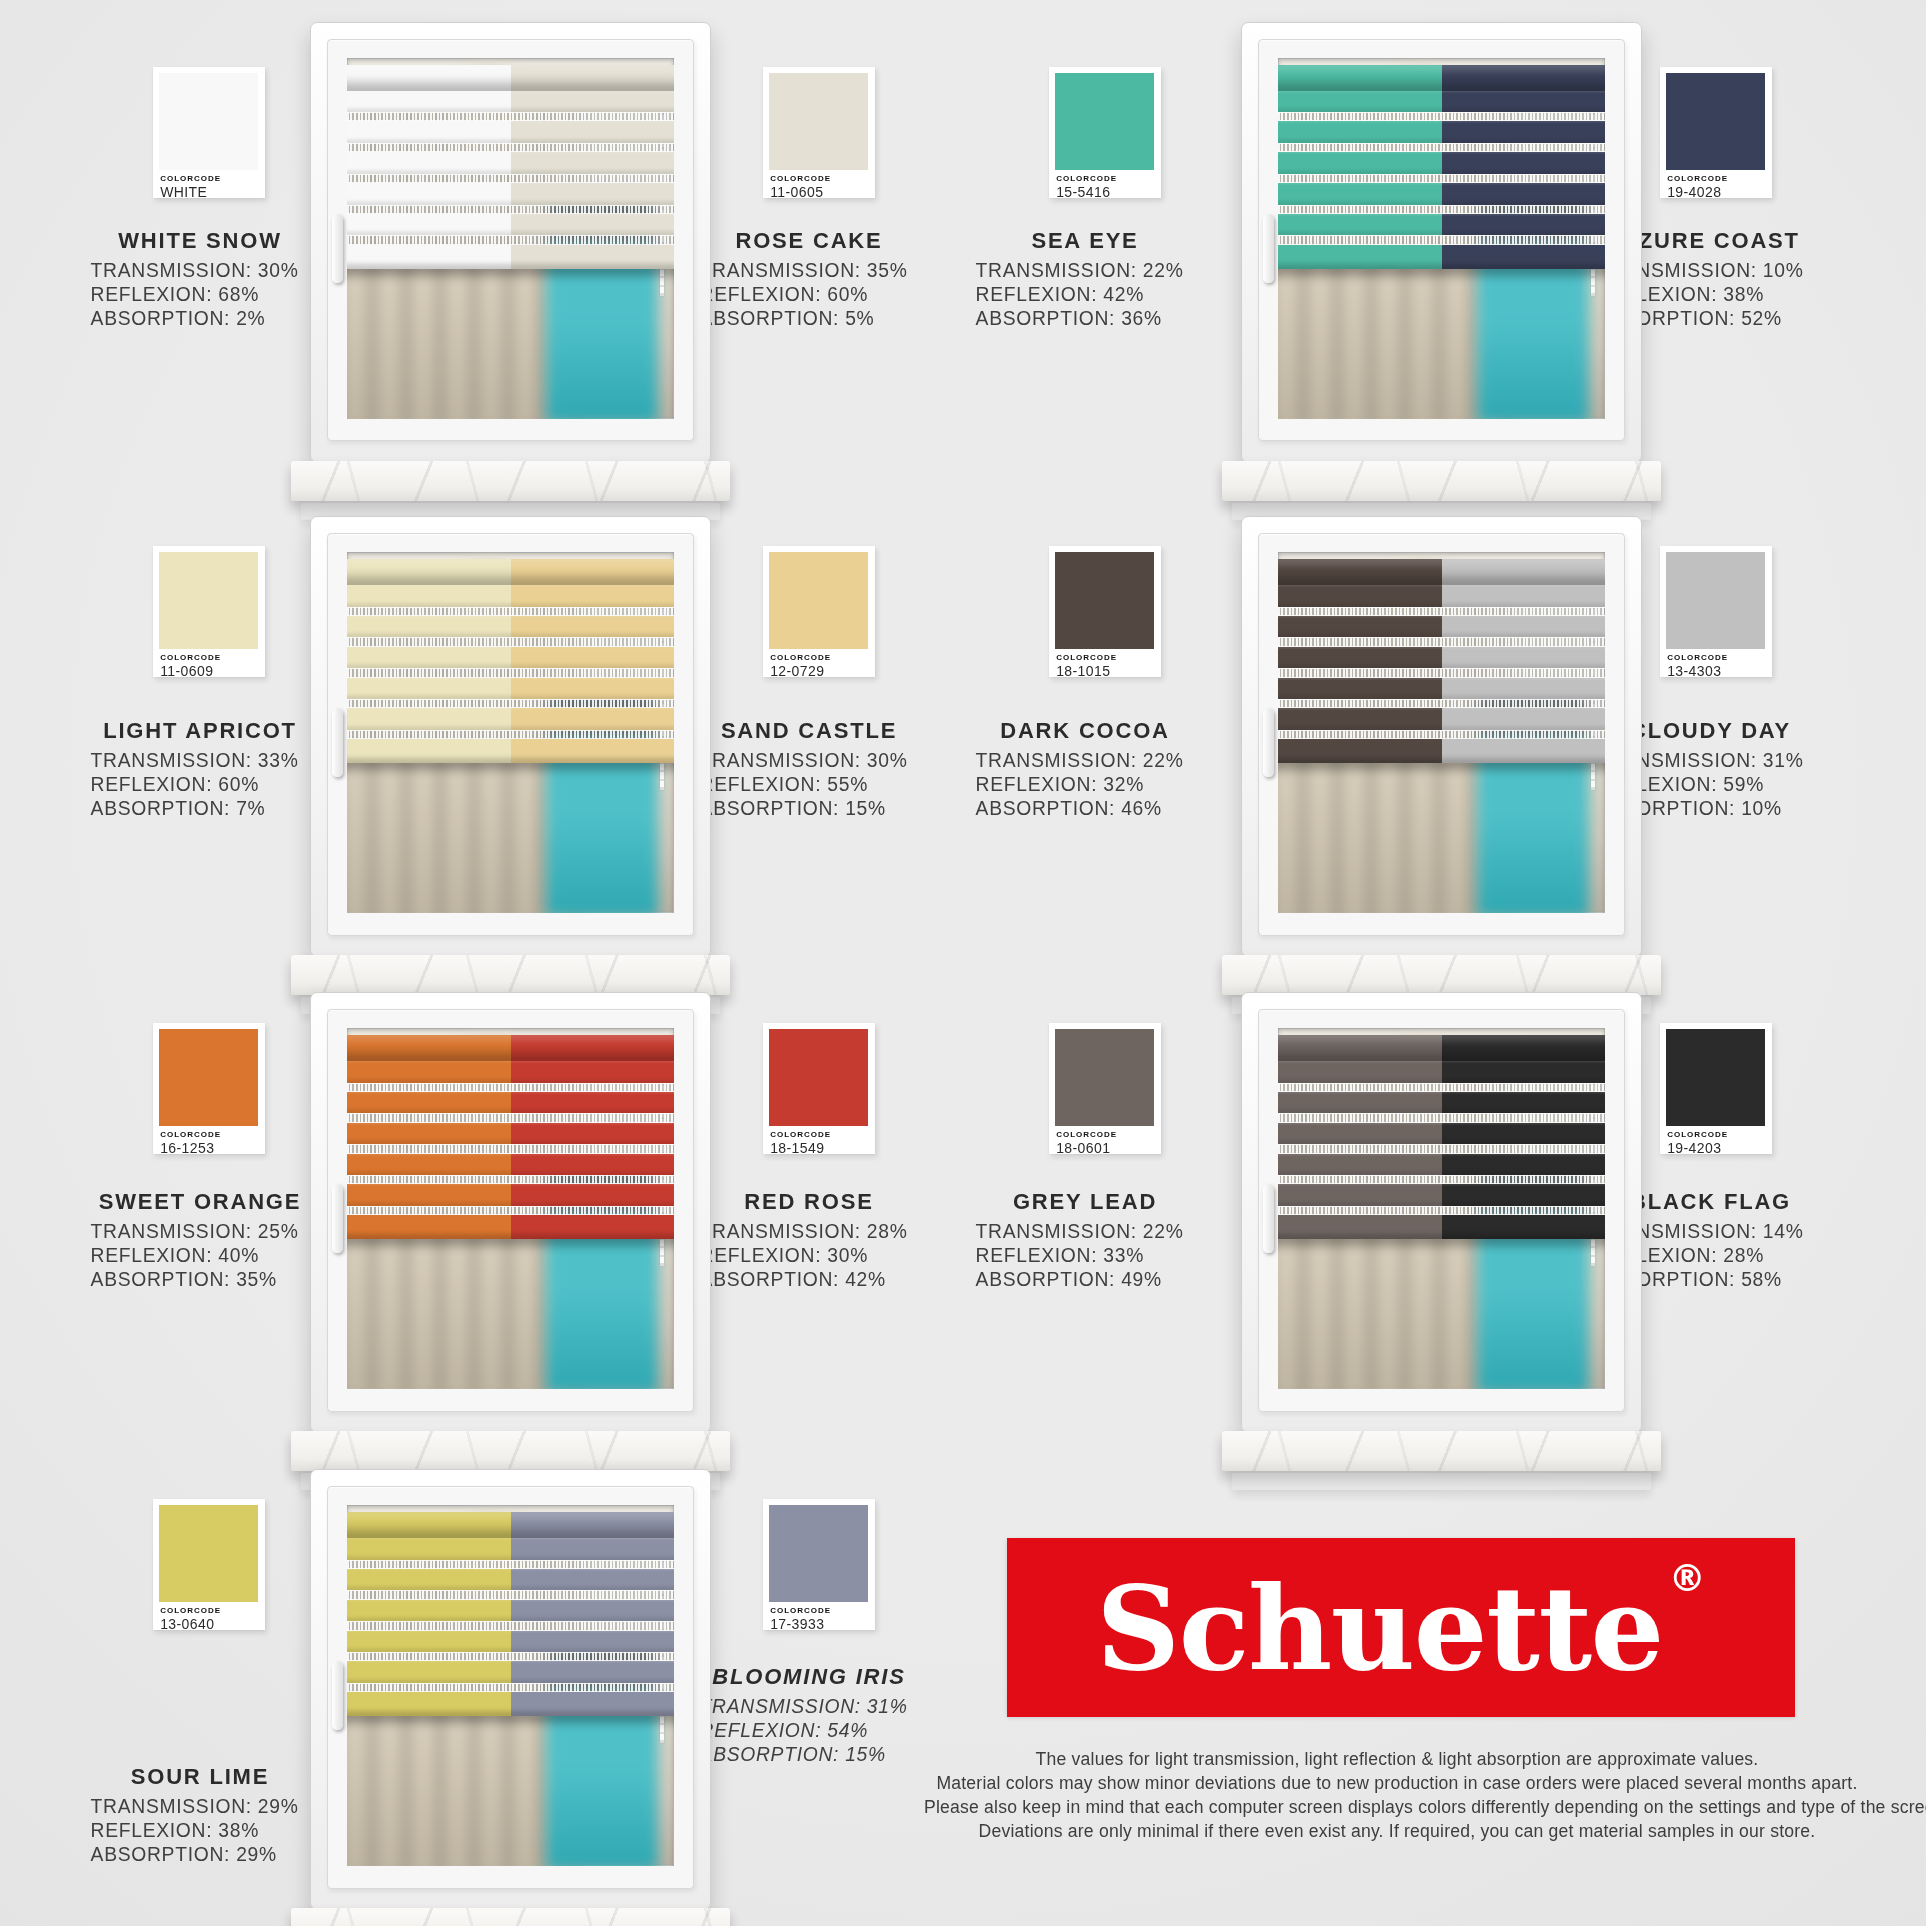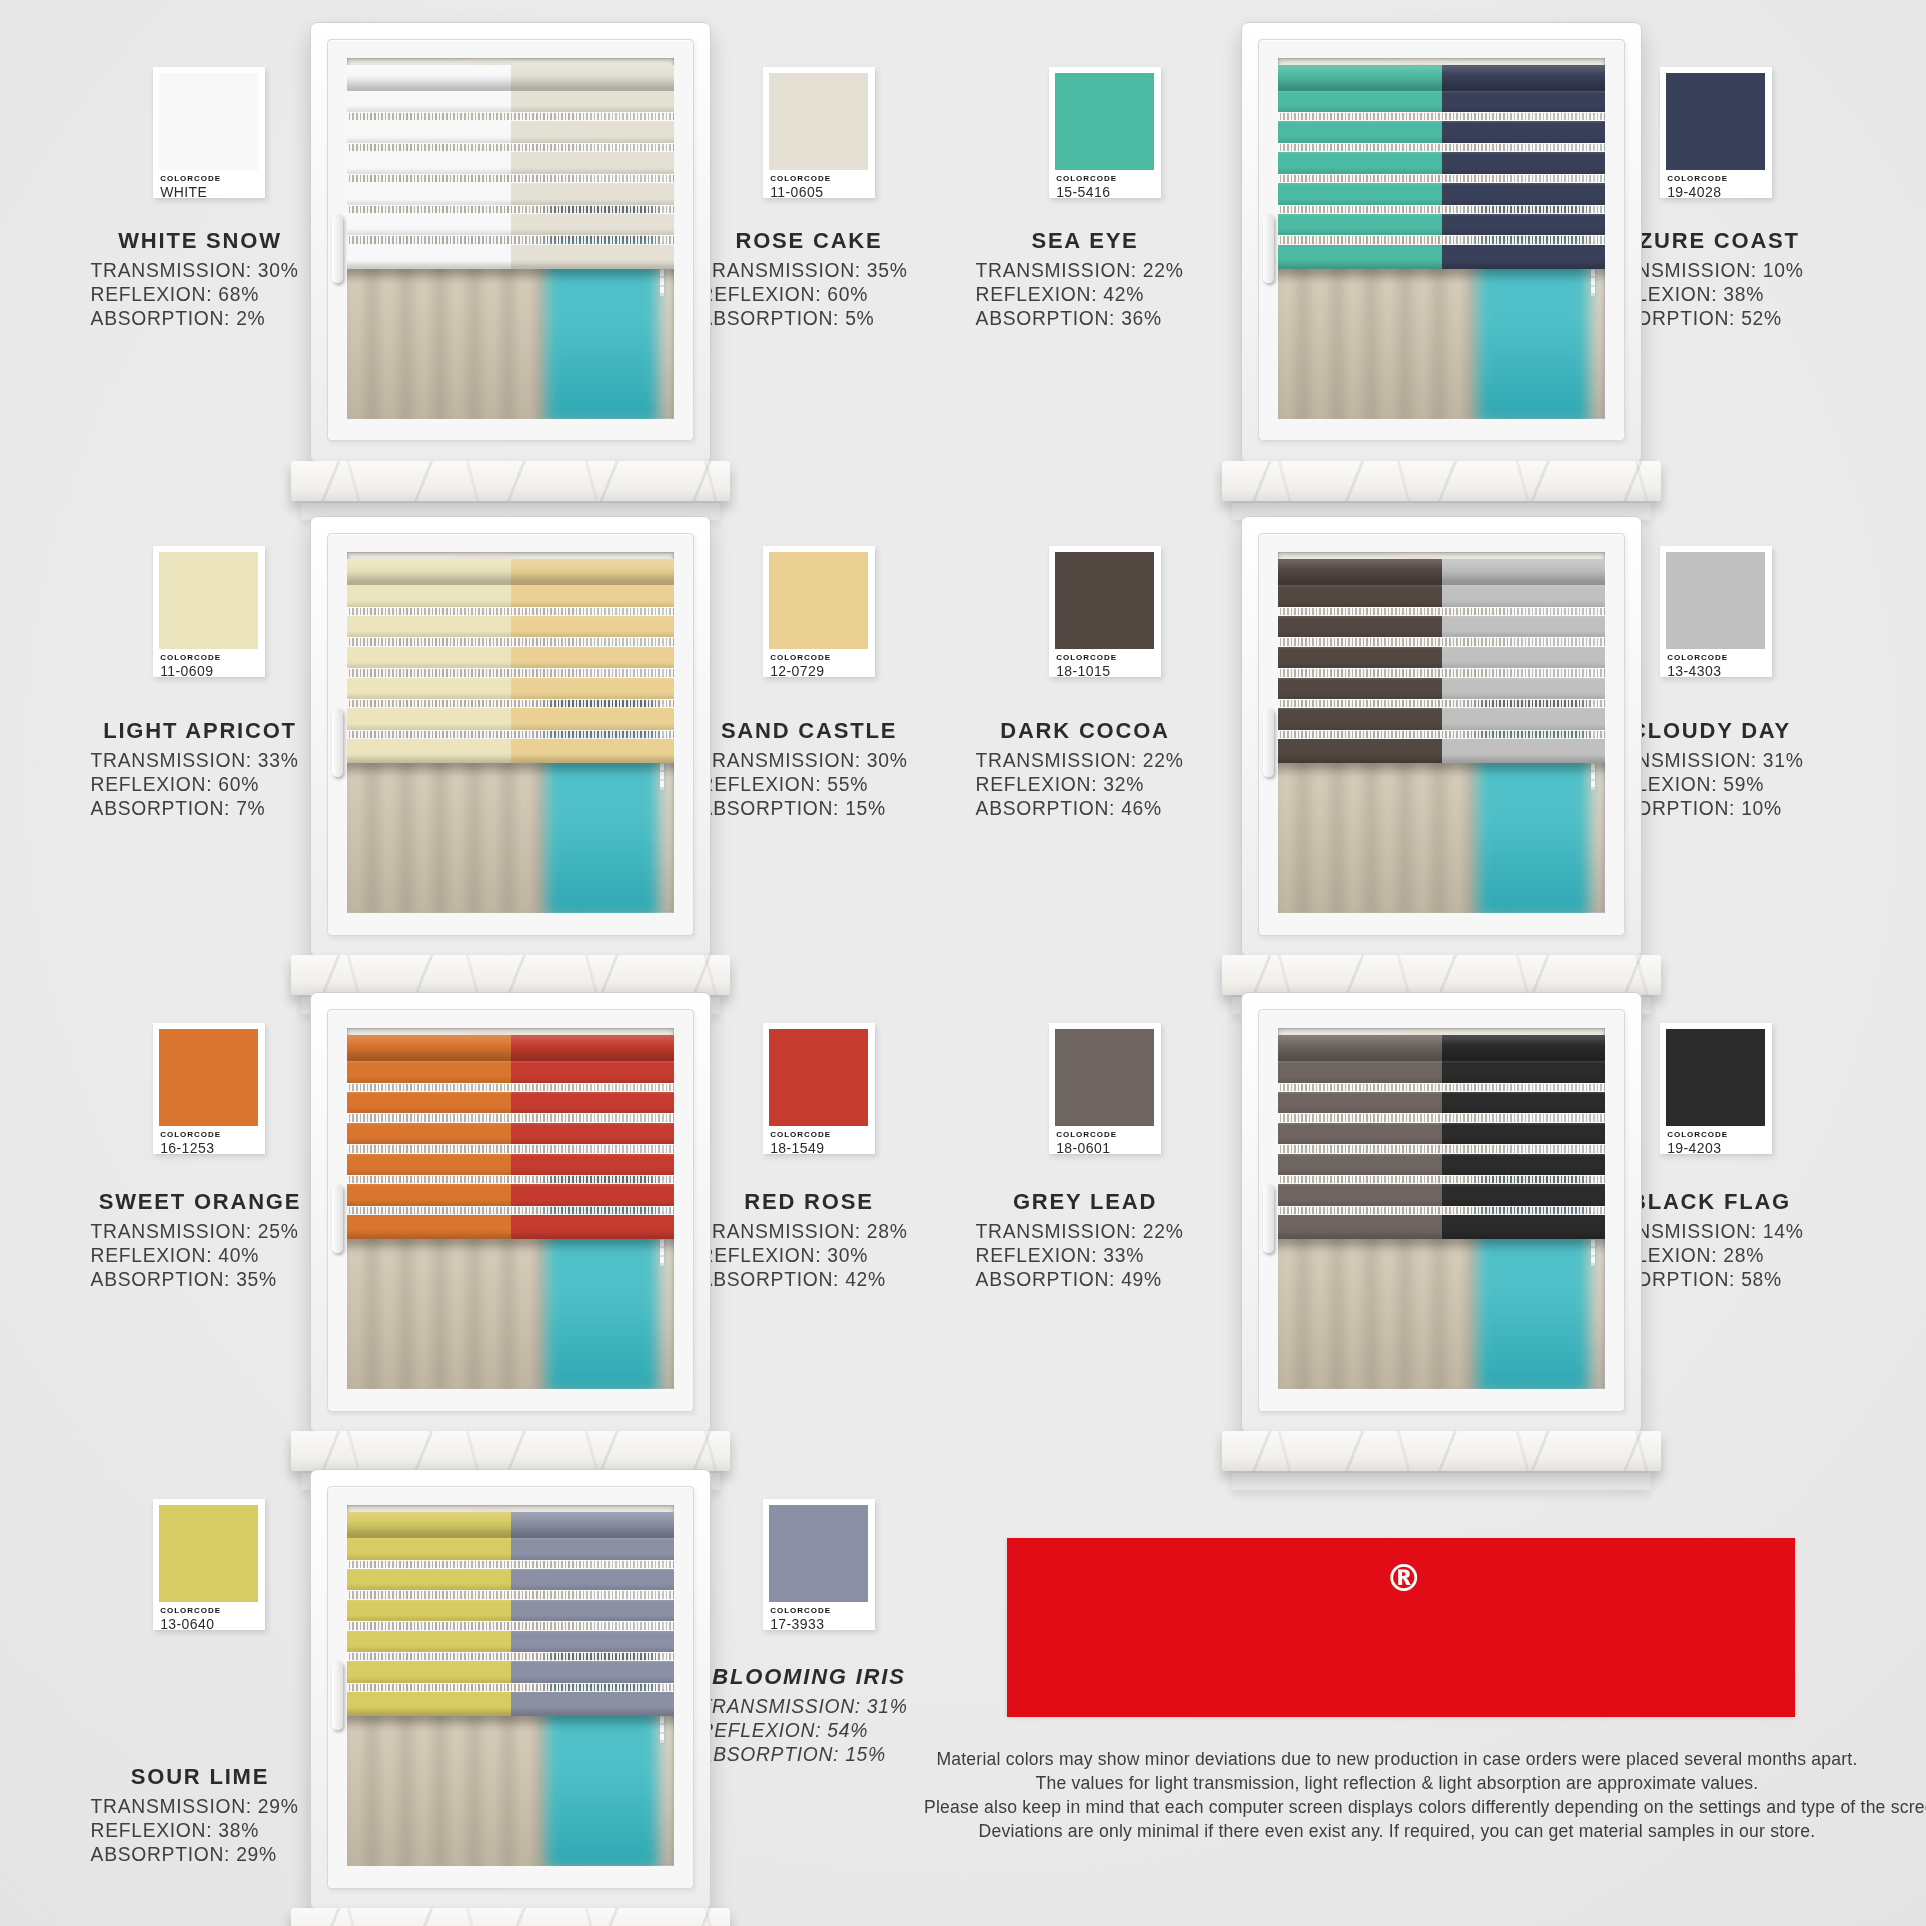--- a/index.html
+++ b/index.html
@@ -77,26 +77,27 @@
             align-self:flex-start;margin-top:18.6px;margin-left:5.7px}
   .disclaimer{position:absolute;left:924px;top:1747px;width:946px;text-align:center}
   .disc-line{font-size:17.6px;line-height:24px;color:#3d3d3d;letter-spacing:0.2px;white-space:nowrap}
 </style>
 </head>
 <body>
 
 <div id="stage">
 
   <div class="logo-box">
+    <span class="logo-text">Schuette</span>
     <span class="logo-reg">®</span>
   </div>
 
   <div class="disclaimer">
+    <div class="disc-line">The values for light transmission, light reflection &amp; light absorption are approximate values.</div>
     <div class="disc-line">Material colors may show minor deviations due to new production in case orders were placed several months apart.</div>
-    <div class="disc-line">The values for light transmission, light reflection &amp; light absorption are approximate values.</div>
     <div class="disc-line">Please also keep in mind that each computer screen displays colors differently depending on the settings and type of the screen.</div>
     <div class="disc-line">Deviations are only minimal if there even exist any. If required, you can get material samples in our store.</div>
   </div>
 
 <div class="color-block">
     <div class="swatch-card" style="left: 153px; top: 67px;">
       <div class="swatch-color" style="background-color: rgb(248, 248, 248);"></div>
       <div class="swatch-label">COLORCODE</div>
       <div class="swatch-code">WHITE</div>
     </div>

